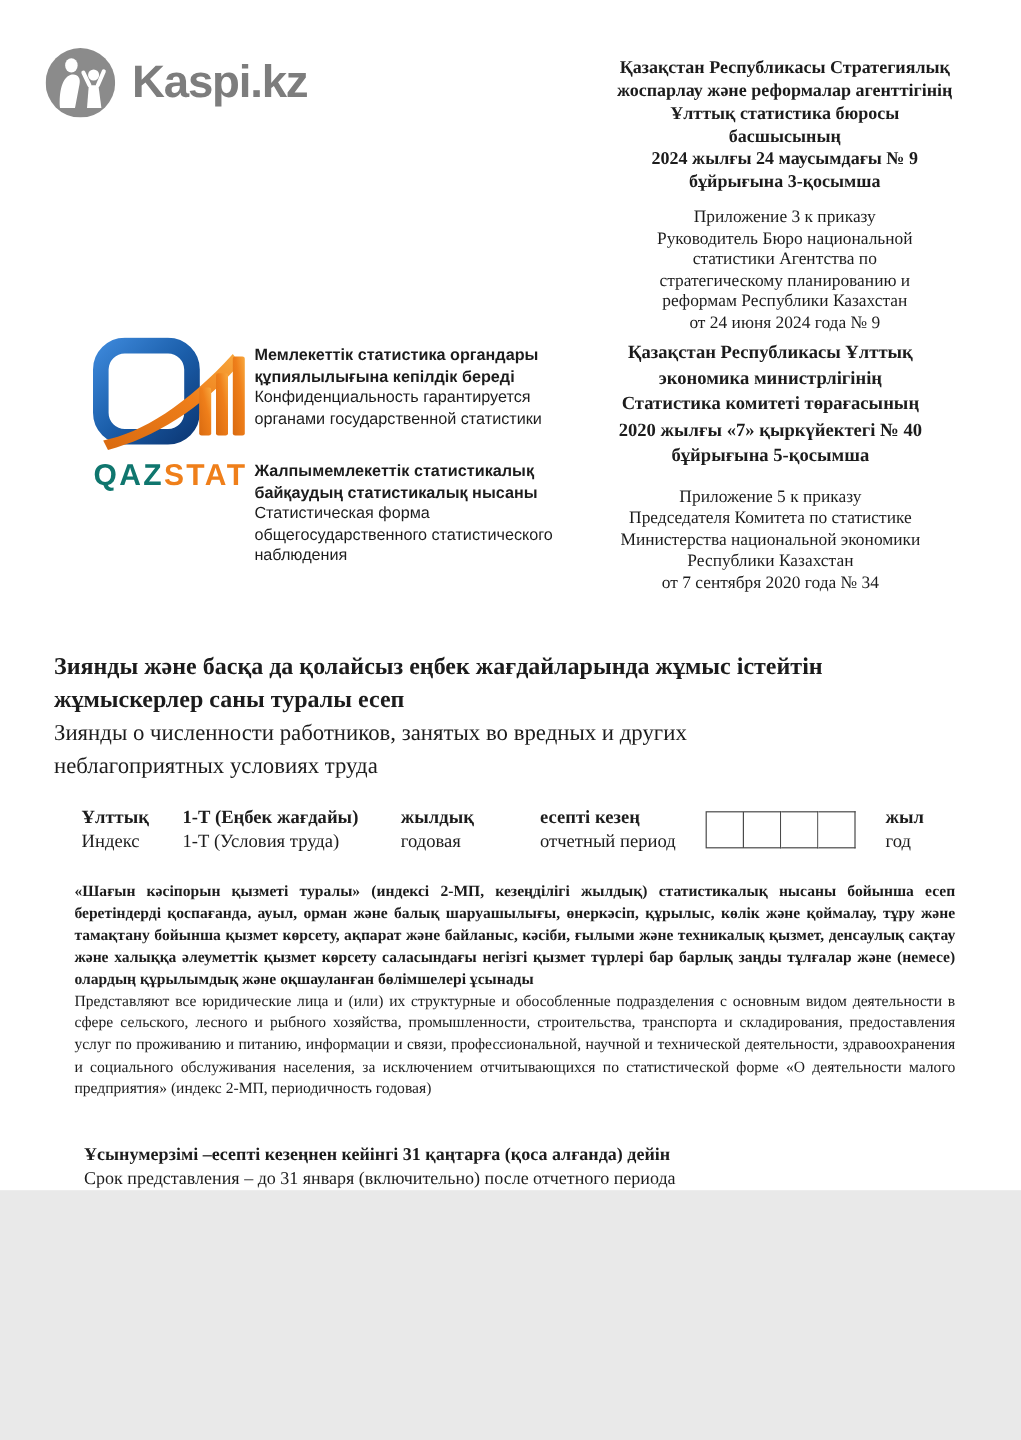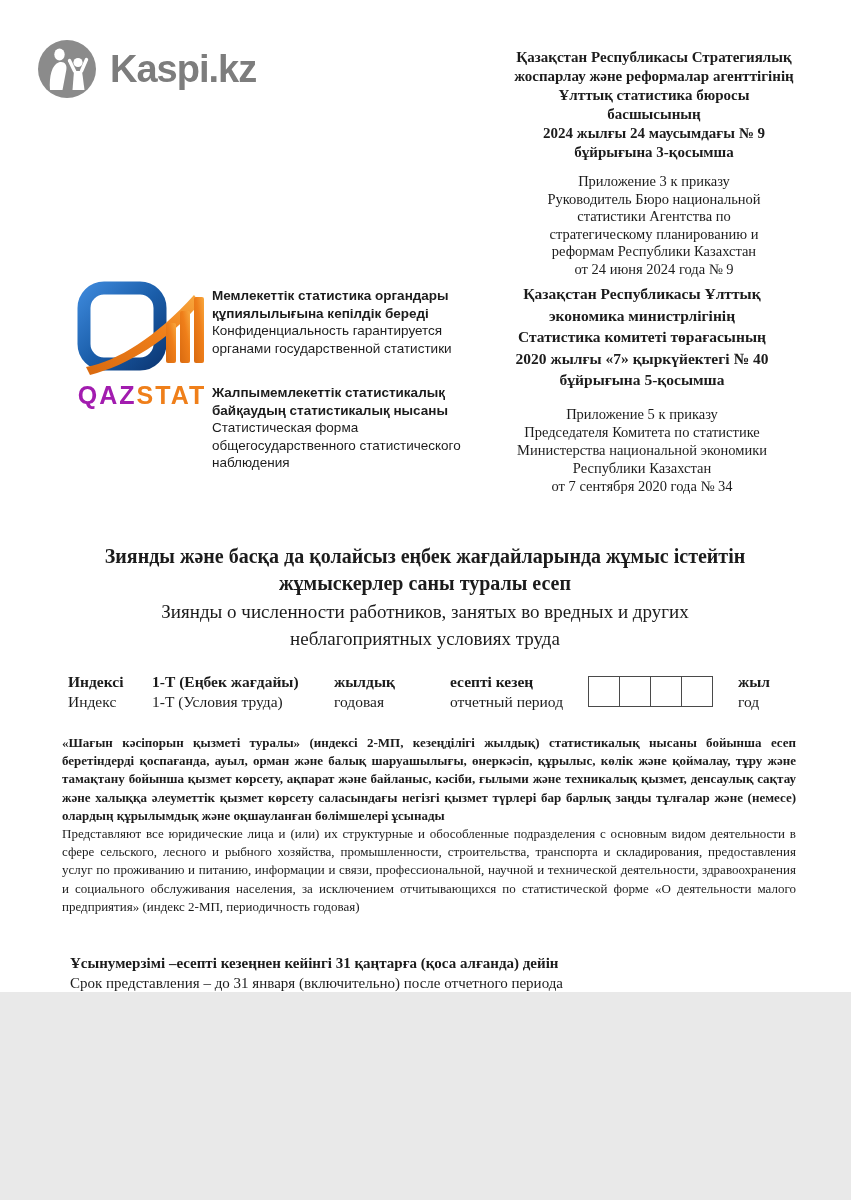--- a/index.html
+++ b/index.html
@@ -38,21 +38,21 @@
     font-size:13.5px;line-height:17.5px;
   }
   .conf .blk2{margin-top:27px;}
 
   
   .mid-right{position:absolute;left:452px;top:283px;width:380px;text-align:center;}
   .mid-right .kk{font-weight:bold;font-size:15.5px;line-height:21.5px;}
   .mid-right .ru{margin-top:14px;font-size:14.5px;line-height:18px;}
 
   
-  .title{position:absolute;left:45px;top:543px;width:760px;text-align:center;}
+  .title{position:absolute;left:45px;top:543px;width:760px;text-align:left;}
   .title .kk{font-weight:bold;font-size:20px;line-height:27px;}
   .title .ru{font-size:19px;line-height:27px;margin-top:1px;}
 
   
   .idxrow{position:absolute;left:0;top:672px;width:851px;font-size:15.5px;line-height:19.5px;}
   .idxrow .col{position:absolute;}
   .c-index{left:68px;}
   .c-form{left:152px;}
   .c-period{left:334px;}
   .c-report{left:450px;}
@@ -140,21 +140,21 @@
           <stop offset="1" stop-color="#f8a93f"></stop>
         </linearGradient>
       </defs>
       <rect x="8" y="7" width="76" height="76" rx="20" fill="none" stroke="url(#qblue)" stroke-width="13"></rect>
       <path d="M10,86 C42,80 80,56 118,14 L124,22 C92,60 52,84 14,94 Z" fill="url(#qorange)"></path>
       <rect x="90" y="42" width="10" height="40" rx="2" fill="url(#qorange)"></rect>
       <rect x="104" y="30" width="10" height="52" rx="2" fill="url(#qorange)"></rect>
       <rect x="118" y="16" width="10" height="66" rx="2" fill="url(#qorange)"></rect>
     </svg>
     <div class="qazstat-word">
-      <span style="color:#a21caf">QAZ</span><span style="color:#ef7f1a">STAT</span>
+      <span style="color:#0f766e">QAZ</span><span style="color:#ef7f1a">STAT</span>
     </div>
   </div>
 
   <div class="conf">
     <div class="blk1">
       <div class="b ml">Мемлекеттік статистика органдары
 құпиялылығына кепілдік береді</div>
       <div class="ml">Конфиденциальность гарантируется
 органами государственной статистики</div>
     </div>
@@ -182,21 +182,21 @@
 
   <div class="title">
     <div class="kk ml">Зиянды және басқа да қолайсыз еңбек жағдайларында жұмыс істейтін
 жұмыскерлер саны туралы есеп</div>
     <div class="ru ml">Зиянды о численности работников, занятых во вредных и других
 неблагоприятных условиях труда</div>
   </div>
 
   <div class="idxrow">
     <div class="col c-index">
-      <div class="b">Индексі</div>
+      <div class="b">Ұлттық</div>
       <div>Индекс</div>
     </div>
     <div class="col c-form">
       <div class="b">1-Т (Еңбек жағдайы)</div>
       <div>1-Т (Условия труда)</div>
     </div>
     <div class="col c-period">
       <div class="b">жылдық</div>
       <div>годовая</div>
     </div>

